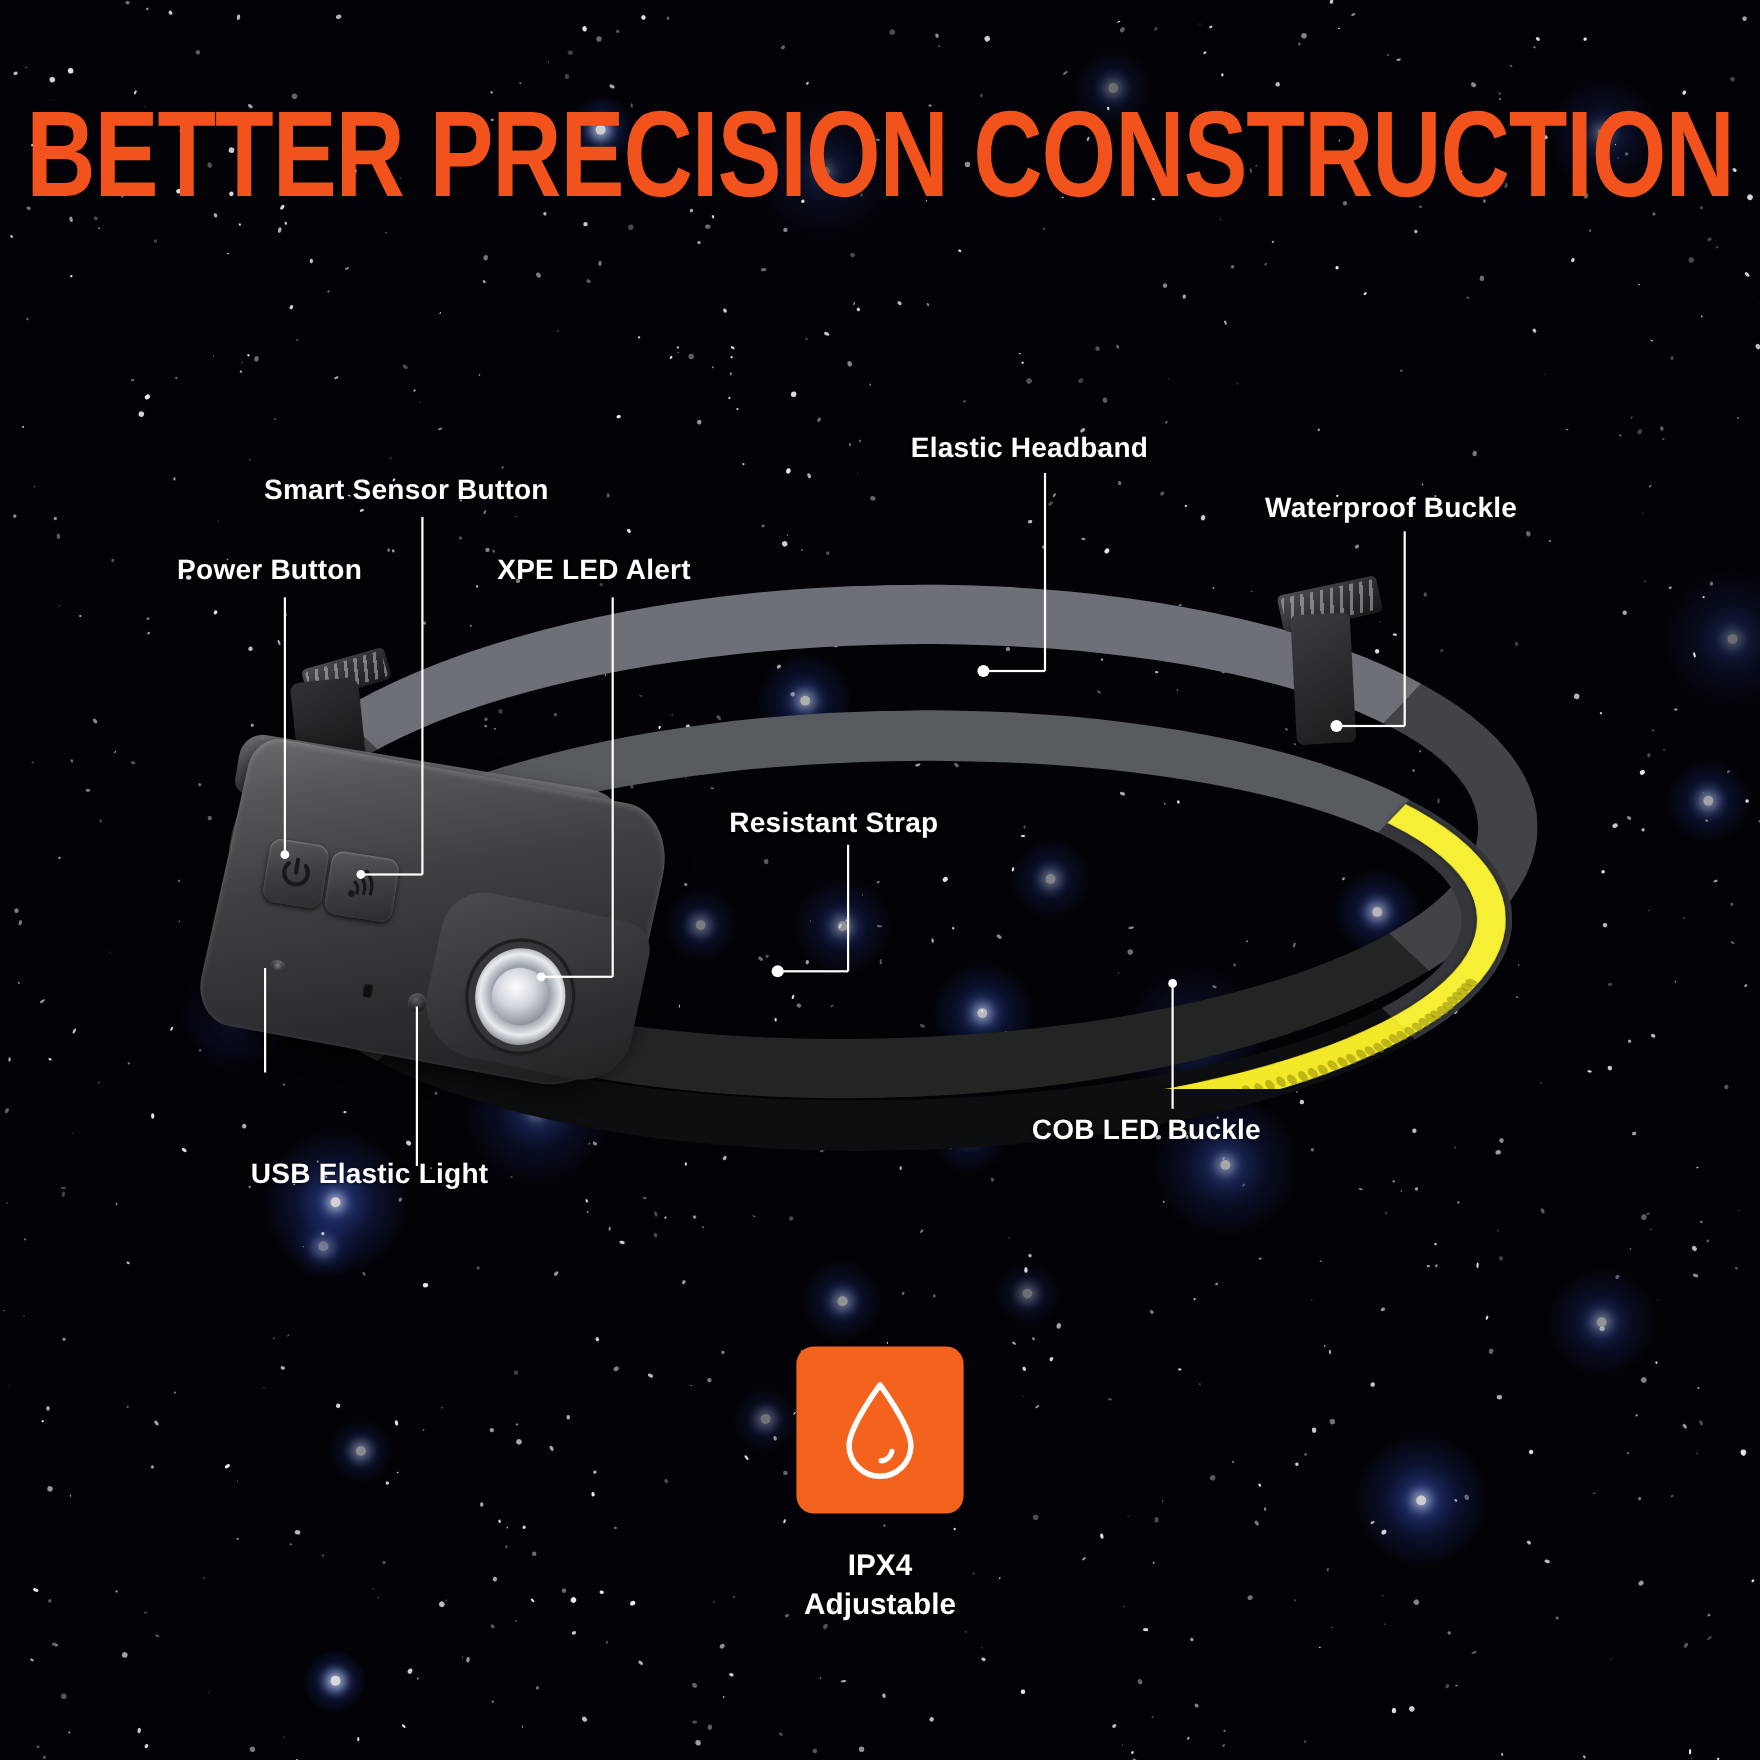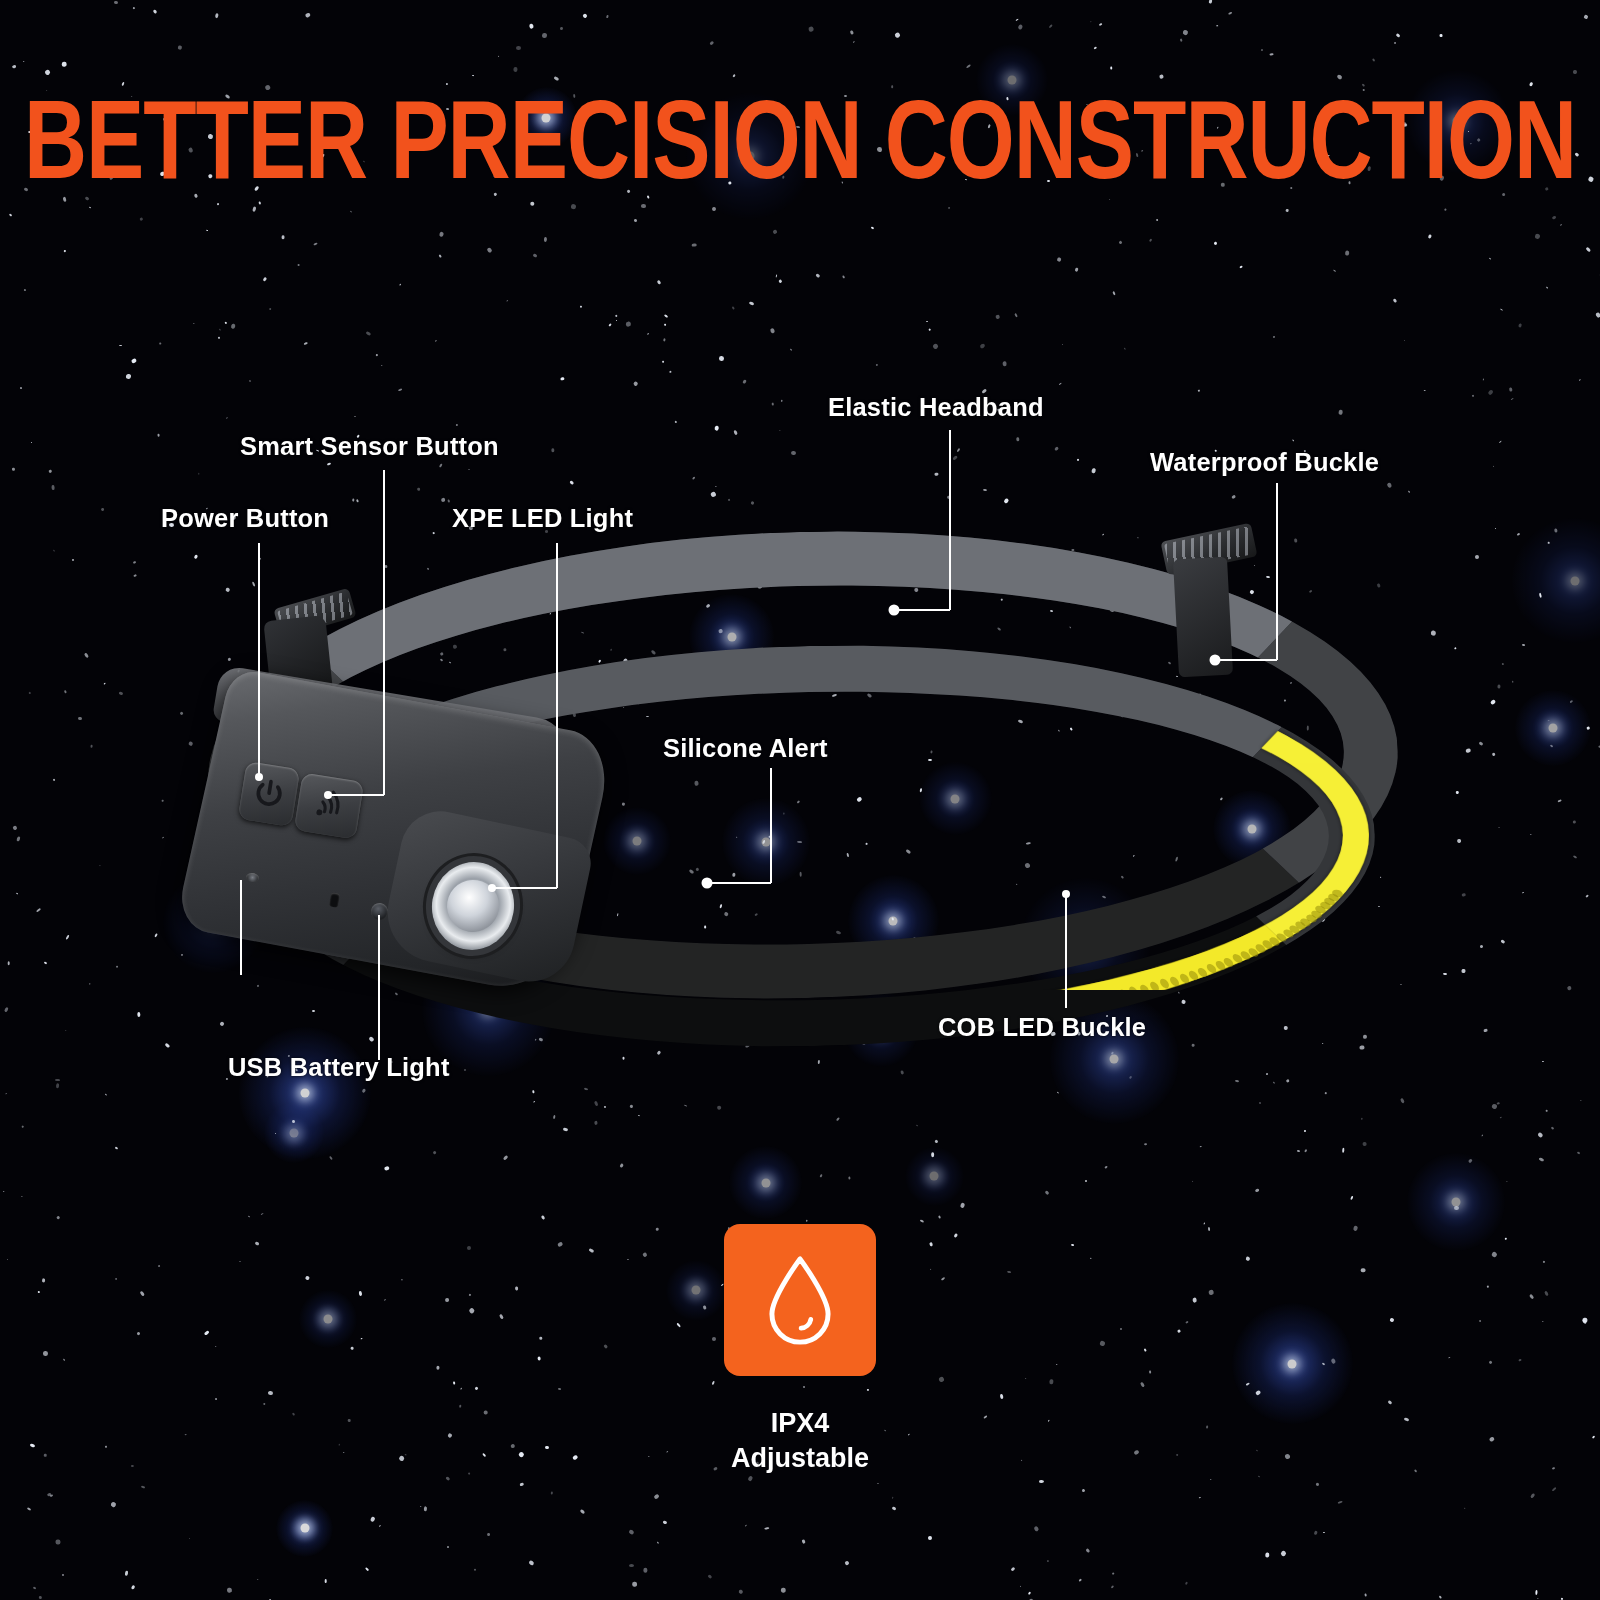--- a/index.html
+++ b/index.html
@@ -1281,30 +1281,30 @@
 
   <div class="lead v" style="left:378px;top:915px;height:145px;"></div>
 
   <div class="lead v" style="left:1065px;top:893px;height:115px;"></div>
   <div class="dot sm" style="left:1066px;top:894px;"></div>
 
   <div class="label" style="left:161px;top:503px;">Power Button</div>
 
   <div class="label" style="left:240px;top:431px;">Smart Sensor Button</div>
 
-  <div class="label" style="left:452px;top:503px;">XPE LED Light</div>
+  <div class="label" style="left:452px;top:503px;">XPE LED Alert</div>
 
   <div class="label" style="left:828px;top:392px;">Elastic Headband</div>
 
   <div class="label" style="left:1150px;top:447px;">Waterproof Buckle</div>
 
-  <div class="label" style="left:663px;top:733px;">Silicone Alert</div>
-
-
-  <div class="label" style="left:228px;top:1052px;">USB Battery Light</div>
+  <div class="label" style="left:663px;top:733px;">Resistant Strap</div>
+
+
+  <div class="label" style="left:228px;top:1052px;">USB Elastic Light</div>
 
   <div class="label" style="left:938px;top:1012px;">COB LED Buckle</div>
 
   <div class="features">
     <div class="frow">
 
 
 
 
 

